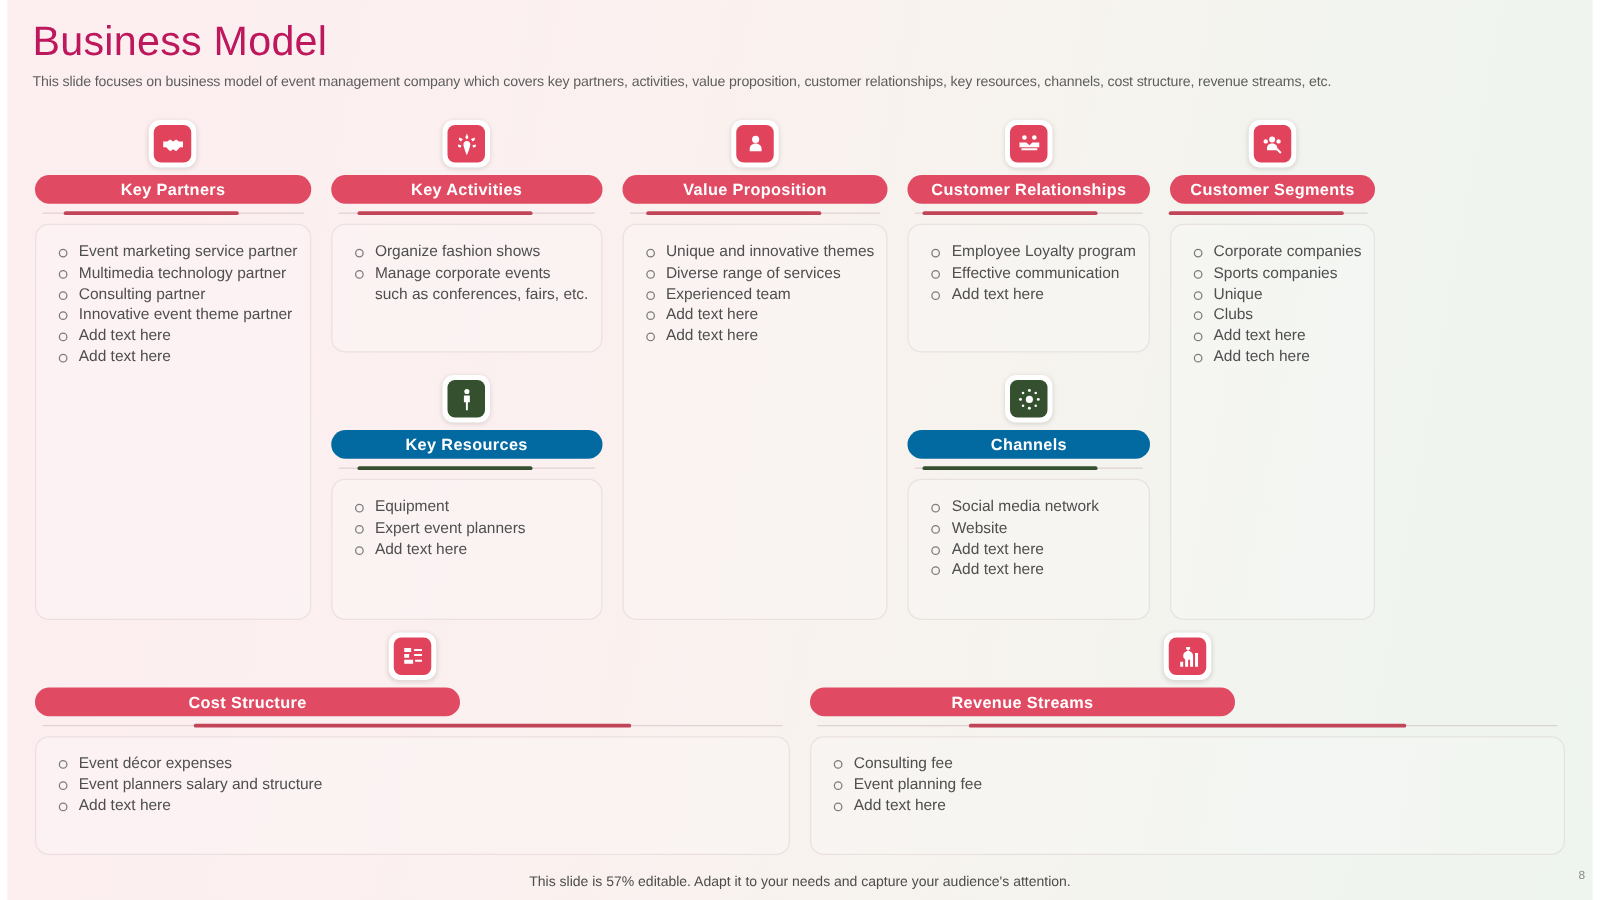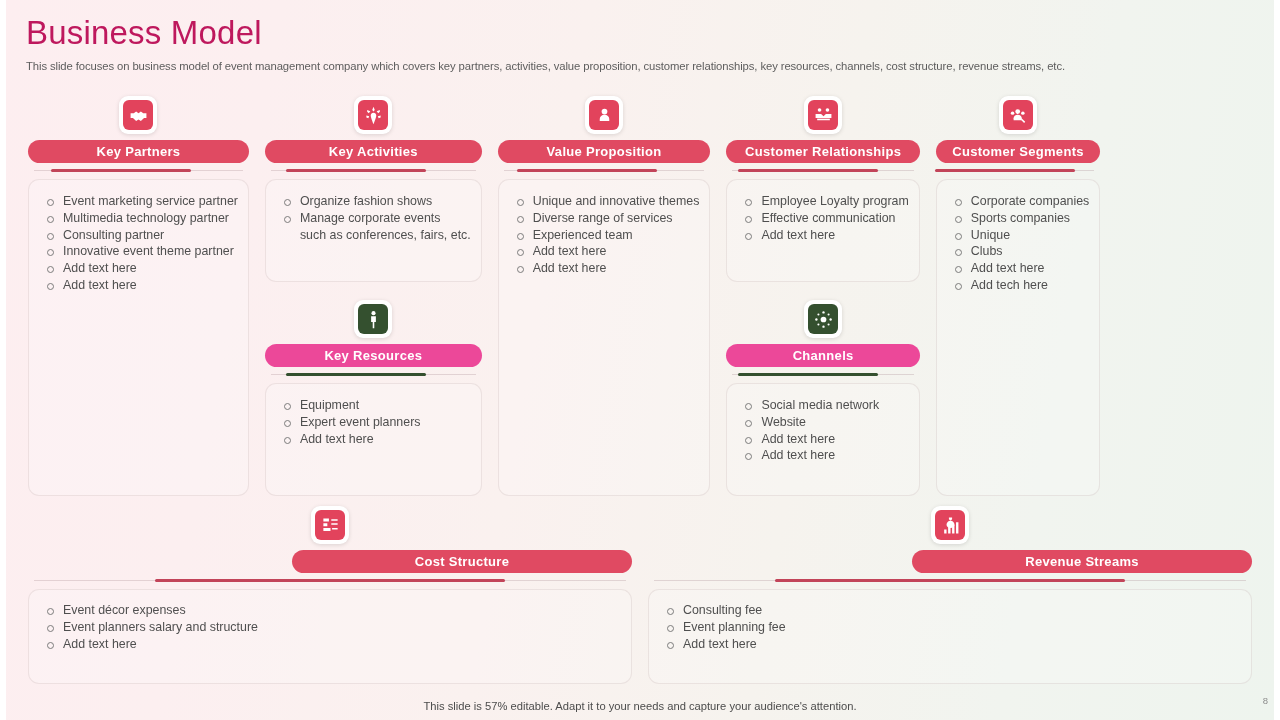--- a/index.html
+++ b/index.html
@@ -65,21 +65,21 @@
     height: 23px;
     border-radius: 12px;
     display: flex; align-items: center; justify-content: center;
     color: #ffffff;
     font-size: 13px;
     font-weight: bold;
     letter-spacing: .3px;
     white-space: nowrap;
   }
   .pill.red   { background: #e04a62; }
-  .pill.green { background: #ec4899; }
+  .pill.green { background: #0369a1; }
 
   .rule { position: relative; height: 9px; margin-top: 3px; }
   .rule::before {
     content: ""; position: absolute; left: 6px; right: 6px; top: 4px;
     height: 1px; background: rgba(170,140,145,.30);
   }
   .rule::after {
     content: ""; position: absolute; left: 42%; top: 3px;
     transform: translateX(-50%);
     width: 140px; height: 3px; border-radius: 2px;
@@ -121,21 +121,21 @@
   .bottom {
     position: absolute;
     left: 28px; top: 506px;
     width: 1224px; height: 178px;
     display: grid;
     grid-template-columns: 1fr 1fr;
     column-gap: 16px;
   }
   .bottom .pill { width: 340px; align-self: center; }
   .bottom .bwrap { display: flex; flex-direction: column; height: 100%; }
-  .bottom .pillrow { display: flex; justify-content: flex-end; }
+  .bottom .pillrow { display: flex; justify-content: flex-start; }
   .bottom .rule::after { width: 350px; left: 50%; }
   .bottom .card { padding: 12px 10px 10px 12px; }
 
   
   .footer-note {
     position: absolute; left: 0; right: 0; top: 700px;
     text-align: center;
     font-size: 11.2px;
     color: #4c4c4c;
   }

